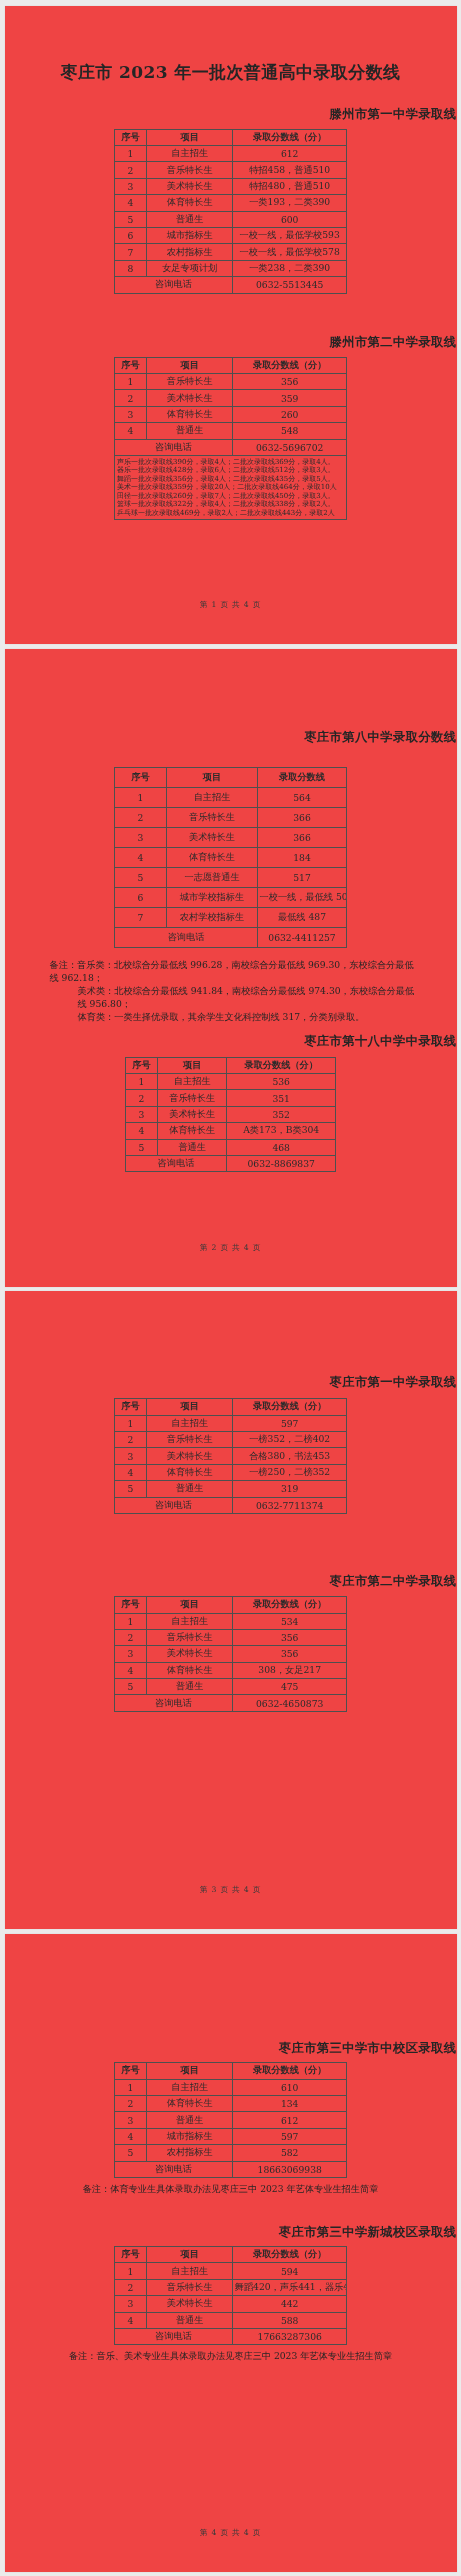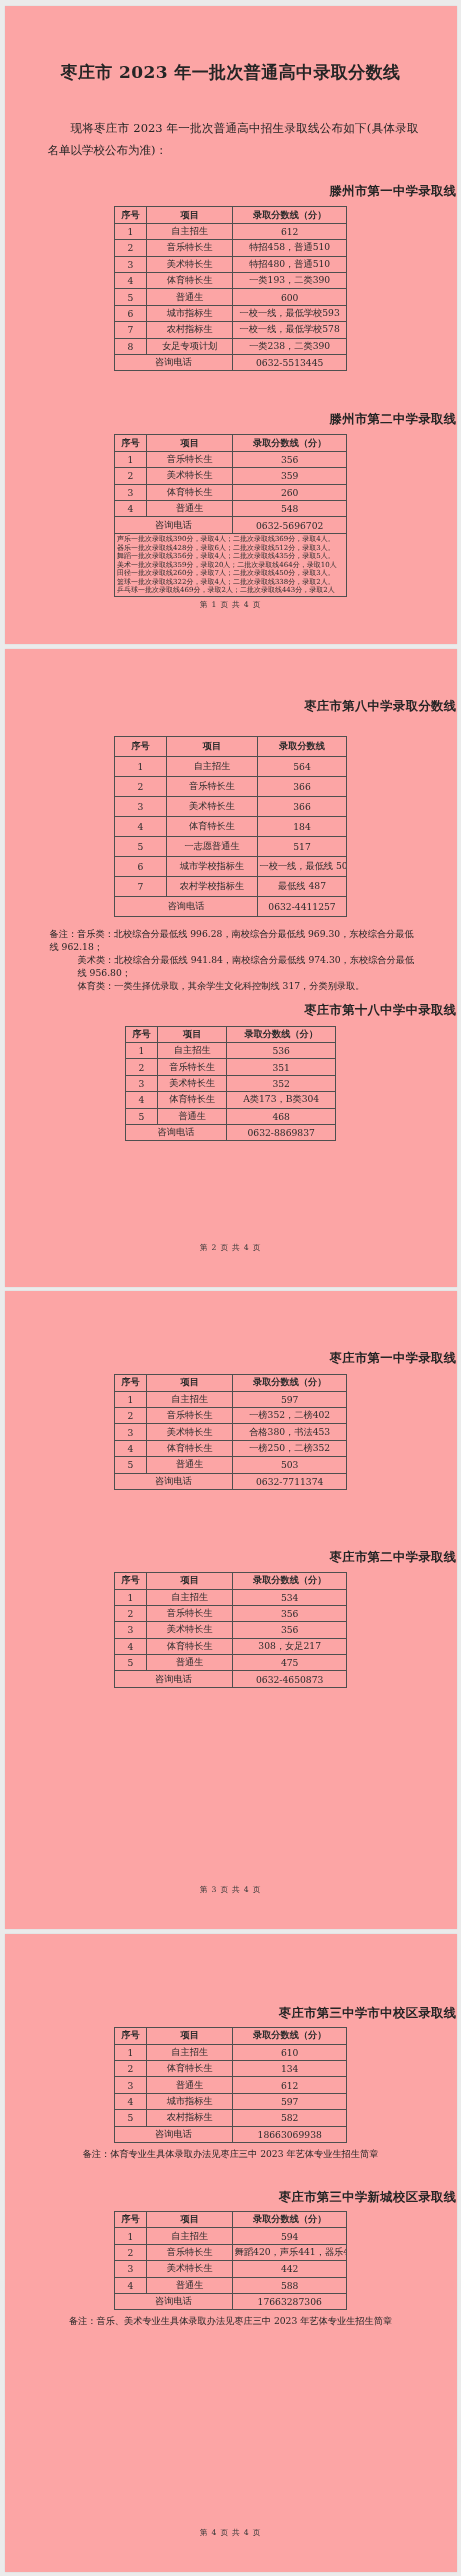--- a/index.html
+++ b/index.html
@@ -7,21 +7,21 @@
     width:461px;
     background:#ebebeb;
     color:#252525;
     font-family:"DejaVu Serif","Liberation Serif",serif;
   }
   .canvas{padding:6.1px 0 3.8px;}
   .page{
     position:relative;
     width:452px;height:638px;
     margin:0 auto 4.6px;
-    background:#fca5a5;
+    background:#ef4444;
     box-shadow:0 0 1.5px rgba(0,0,0,.10);
     overflow:hidden;
   }
   .doc-title{
     margin:0;padding-top:55px;
     text-align:center;
     font-size:17px;font-weight:bold;letter-spacing:0.4px;
   }
   .intro{
     margin:34px 38px 0 43px;
@@ -84,21 +84,20 @@
     font-size:7.7px;letter-spacing:0.8px;color:#3a3a3a;
   }
 </style>
 </head>
 <body>
 
 <div class="canvas">
 
   <div class="page">
     <h1 class="doc-title">枣庄市 2023 年一批次普通高中录取分数线</h1>
-    <p class="intro">现将枣庄市 2023 年一批次普通高中招生录取线公布如下(具体录取名单以学校公布为准)：</p>
     <h2 class="sec-title" style="margin-top:21.5px">滕州市第一中学录取线</h2>
     <table class="score-table cols-default">
         <thead>
           <tr>
             <th>序号</th>
             <th>项目</th>
             <th>录取分数线（分）</th>
           </tr>
         </thead>
         <tbody>
@@ -192,21 +191,21 @@
               <div>篮球一批次录取线322分，录取4人；二批次录取线338分，录取2人。</div>
               <div>乒乓球一批次录取线469分，录取2人；二批次录取线443分，录取2人</div>
             </td>
           </tr>
         </tbody>
       </table>
     <div class="page-footer">第 1 页 共 4 页</div>
   </div>
 
   <div class="page">
-    <h2 class="sec-title" style="padding-top:49px">枣庄市第八中学录取分数线</h2>
+    <h2 class="sec-title" style="padding-top:80px">枣庄市第八中学录取分数线</h2>
     <table class="score-table cols-wide-seq tall" style="margin-top:21px">
         <thead>
           <tr>
             <th>序号</th>
             <th>项目</th>
             <th>录取分数线</th>
           </tr>
         </thead>
         <tbody>
           <tr>
@@ -293,21 +292,21 @@
           <tr>
             <td colspan="2">咨询电话</td>
             <td>0632-8869837</td>
           </tr>
         </tbody>
       </table>
     <div class="page-footer">第 2 页 共 4 页</div>
   </div>
 
   <div class="page">
-    <h2 class="sec-title" style="padding-top:59px">枣庄市第一中学录取线</h2>
+    <h2 class="sec-title" style="padding-top:83px">枣庄市第一中学录取线</h2>
     <table class="score-table cols-default" style="margin-top:7px">
         <thead>
           <tr>
             <th>序号</th>
             <th>项目</th>
             <th>录取分数线（分）</th>
           </tr>
         </thead>
         <tbody>
           <tr>
@@ -326,21 +325,21 @@
             <td>合格380，书法453</td>
           </tr>
           <tr>
             <td>4</td>
             <td>体育特长生</td>
             <td>一榜250，二榜352</td>
           </tr>
           <tr>
             <td>5</td>
             <td>普通生</td>
-            <td>503</td>
+            <td>319</td>
           </tr>
           <tr>
             <td colspan="2">咨询电话</td>
             <td>0632-7711374</td>
           </tr>
         </tbody>
       </table>
     <h2 class="sec-title" style="margin-top:59px">枣庄市第二中学录取线</h2>
     <table class="score-table cols-default">
         <thead>
@@ -379,21 +378,21 @@
           <tr>
             <td colspan="2">咨询电话</td>
             <td>0632-4650873</td>
           </tr>
         </tbody>
       </table>
     <div class="page-footer">第 3 页 共 4 页</div>
   </div>
 
   <div class="page">
-    <h2 class="sec-title" style="padding-top:71px">枣庄市第三中学市中校区录取线</h2>
+    <h2 class="sec-title" style="padding-top:106px">枣庄市第三中学市中校区录取线</h2>
     <table class="score-table cols-default" style="margin-top:5.4px">
         <thead>
           <tr>
             <th>序号</th>
             <th>项目</th>
             <th>录取分数线（分）</th>
           </tr>
         </thead>
         <tbody>
           <tr>

